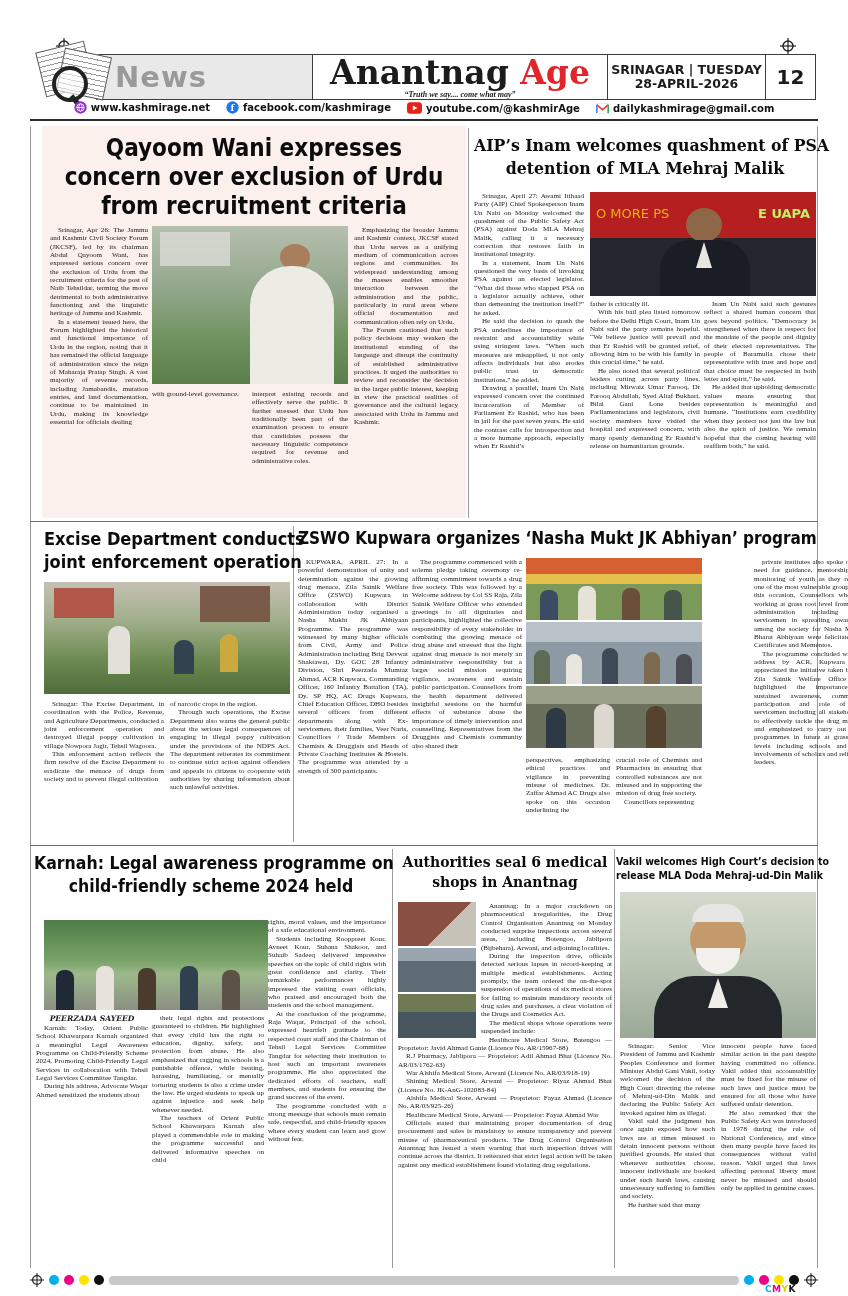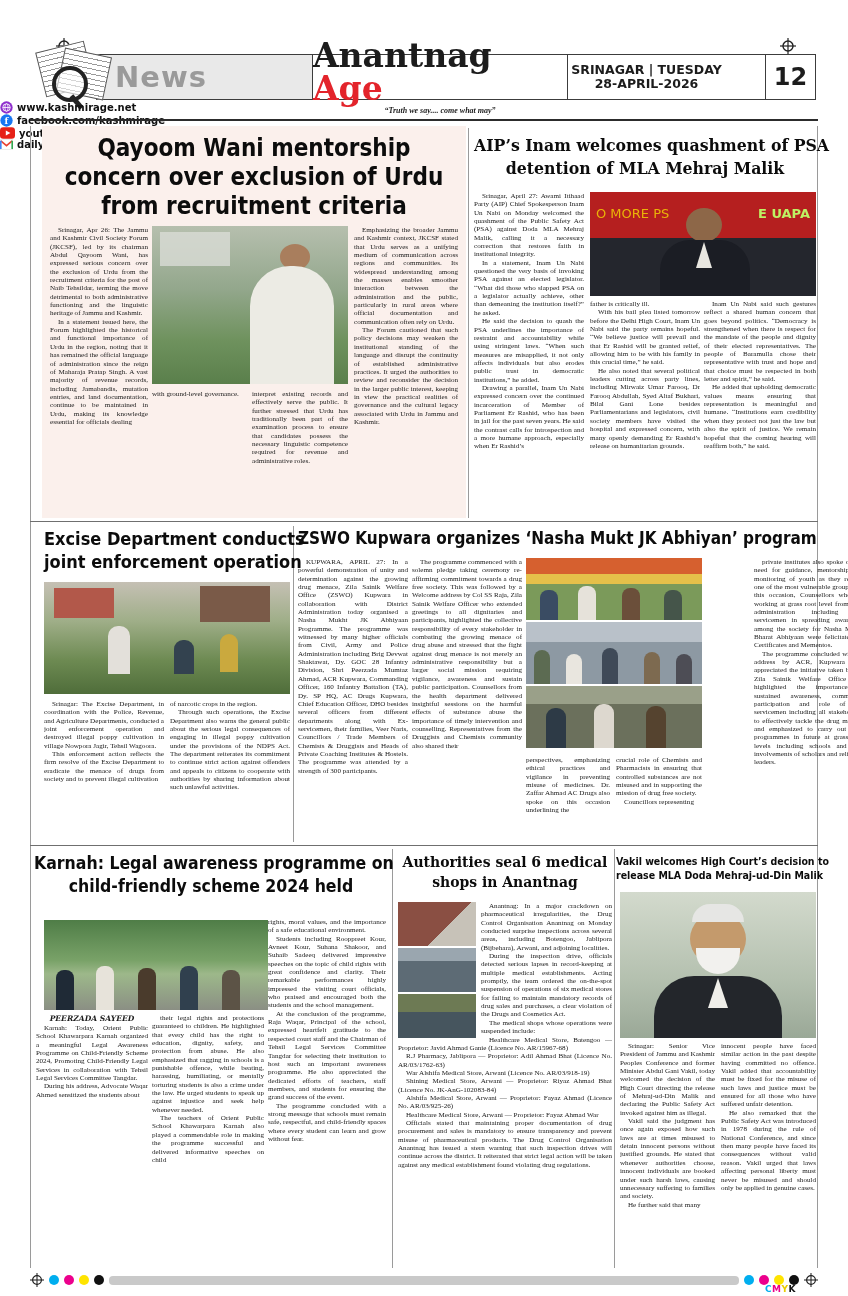--- a/index.html
+++ b/index.html
@@ -11,28 +11,28 @@
         display:flex;background:#fff;box-sizing:border-box;}
   .cell{display:flex;align-items:center;justify-content:center;box-sizing:border-box;}
   .cell-news{flex:0 0 216px;background:#e9e9e9;border-right:1px solid #3c3c3c;justify-content:flex-start;padding-left:18px;}
   .news-word{font-family:"DejaVu Sans",sans-serif;font-weight:bold;font-size:29px;color:#9a9a9a;letter-spacing:1px;}
   .cell-mast{flex:1;flex-direction:column;line-height:1;}
   .mast-title{font-family:"DejaVu Serif",serif;font-weight:bold;font-size:33px;}
   .mast-red{color:#e3242b;}
   .tagline{font-size:8px;font-style:italic;font-weight:bold;margin-top:2px;}
   .cell-date{flex:0 0 158px;border-left:1px solid #3c3c3c;flex-direction:column;
              font-family:"DejaVu Sans",sans-serif;font-weight:bold;font-size:12.5px;line-height:1.15;text-align:center;}
-  .cell-page{flex:0 0 50px;border-left:1px solid #3c3c3c;font-family:"DejaVu Sans",sans-serif;font-weight:bold;font-size:24px;margin-left:40px;}
+  .cell-page{flex:0 0 50px;border-left:1px solid #3c3c3c;font-family:"DejaVu Sans",sans-serif;font-weight:bold;font-size:20px;}
   .logo{position:absolute;left:34px;top:40px;width:82px;height:76px;}
   .paper{position:absolute;background:#fff;border:1px solid #555;
          background-image:repeating-linear-gradient(180deg,transparent 0 4px,#999 4px 5px);}
   .lens{position:absolute;width:28px;height:28px;border:4px solid #222;border-radius:50%;background:rgba(255,255,255,.6);}
   .lens-handle{position:absolute;width:5px;height:16px;background:#222;transform:rotate(-40deg);}
-  .contacts{position:absolute;left:0;right:0;top:101px;display:flex;justify-content:center;align-items:flex-start;
-            font-family:"DejaVu Sans",sans-serif;font-weight:bold;font-size:10px;color:#111;flex-direction:column;}
+  .contacts{position:absolute;left:0;right:0;top:101px;display:flex;justify-content:center;align-items:flex-end;gap:16px;
+            font-family:"DejaVu Sans",sans-serif;font-weight:bold;font-size:10px;color:#111;}
   .contact{display:flex;align-items:center;gap:4px;}
   .hline{position:absolute;background:#6f6f6f;height:1px;}
   .vline{position:absolute;background:#9a9a9a;width:1px;}
   .hr-head{position:absolute;left:30px;right:30px;top:119px;height:2px;background:#2c2c2c;}
   
   .hl{position:absolute;font-family:"DejaVu Sans",sans-serif;font-stretch:condensed;font-weight:bold;color:#0c0c0c;}
   .hl p{margin:0;white-space:nowrap;text-align:center;}
   .hl-left p{text-align:left;}
   .hl-serif{font-family:"DejaVu Serif",serif;}
   
@@ -131,21 +131,21 @@
   <div class="vline" style="left:817px;top:126px;height:1142px;"></div>
   <div class="hline" style="left:30px;top:521px;width:788px;"></div>
   <div class="hline" style="left:30px;top:845px;width:788px;"></div>
   <div class="vline" style="left:468px;top:128px;height:390px;"></div>
   <div class="vline" style="left:293px;top:526px;height:316px;"></div>
   <div class="vline" style="left:392px;top:849px;height:419px;"></div>
   <div class="vline" style="left:614px;top:849px;height:419px;"></div>
 
   <div class="pinkbox"></div>
   <div class="hl" style="left:48px;top:134px;width:412px;font-size:24px;line-height:29px;">
-      <p>Qayoom Wani mentorship</p>
+      <p>Qayoom Wani expresses</p>
       <p>concern over exclusion of Urdu</p>
       <p>from recruitment criteria</p>
     </div>
   <div class="col" style="left:50px;top:226px;width:98px;height:288px;">
       <p>Srinagar, Apr 26: The Jammu and Kashmir Civil Society Forum (JKCSF), led by its chairman Abdul Qayoom Wani, has expressed serious concern over the exclusion of Urdu from the recruitment criteria for the post of Naib Tehsildar, terming the move detrimental to both administrative functioning and the linguistic heritage of Jammu and Kashmir.</p>
       <p>In a statement issued here, the Forum highlighted the historical and functional importance of Urdu in the region, noting that it has remained the official language of administration since the reign of Maharaja Pratap Singh. A vast majority of revenue records, including Jamabandis, mutation entries, and land documentation, continue to be maintained in Urdu, making its knowledge essential for officials dealing</p>
     </div>
   <div class="ph" style="left:152px;top:226px;width:196px;height:158px;background:linear-gradient(180deg,#b6bfae 0%,#93a78c 40%,#6f925e 72%,#5a7f4b 100%);">
     <div class="fig" style="left:8px;top:6px;width:70px;height:34px;background:#d9dcd6;opacity:.8;"></div>
     <div class="fig" style="right:38px;top:18px;width:30px;height:26px;border-radius:50%;background:#a97e5d;"></div>

